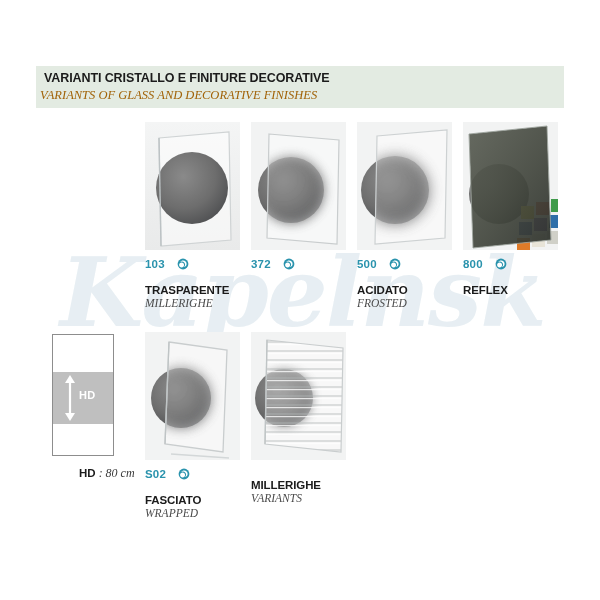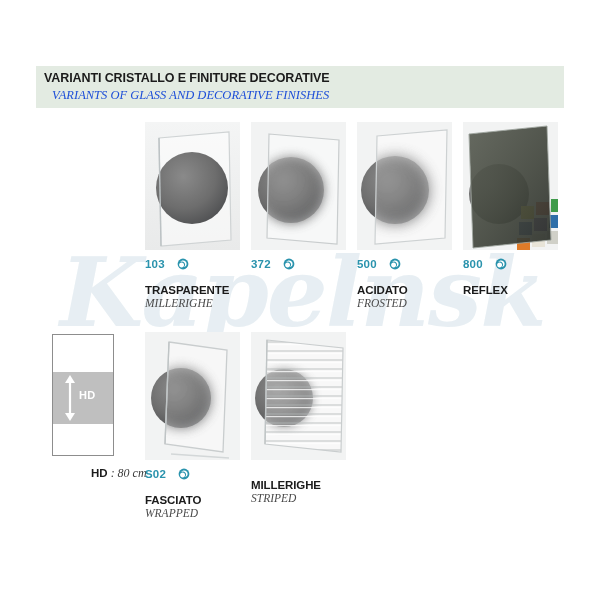--- a/index.html
+++ b/index.html
@@ -58,26 +58,26 @@
     left: 8px;
     top: 5px;
     font-size: 12.5px;
     font-weight: 700;
     letter-spacing: -0.1px;
     color: #1b1b1b;
     white-space: nowrap;
   }
   .header-sub {
     position: absolute;
-    left: 16px;
+    left: 4px;
     top: 22px;
     font-family: "Liberation Serif", serif;
     font-style: italic;
     font-size: 12.5px;
-    color: #1d4ed8;
+    color: #a16207;
     white-space: nowrap;
   }
 
   
   .cell {
     position: absolute;
     z-index: 4;
   }
   .thumb {
     position: absolute;
@@ -164,21 +164,21 @@
     position: absolute;
     left: 26px;
     top: 54px;
     font-size: 11px;
     font-weight: 700;
     color: #ffffff;
     letter-spacing: 0.3px;
   }
   .hd-caption {
     position: absolute;
-    left: 16px;
+    left: 4px;
     top: 132px;
     white-space: nowrap;
     font-size: 11.5px;
     color: #3a3a3a;
     padding-left: 23px;
   }
   .hd-caption b {
     font-weight: 700;
     color: #1b1b1b;
   }
@@ -450,17 +450,17 @@
           <circle cx="33" cy="66" r="29" fill="url(#sph6)" filter="url(#blur6)" opacity="0.75"></circle>
           <rect x="0" y="0" width="95" height="128" fill="url(#ribs6)"></rect>
         </g>
         <polygon points="16,8 92,16 90,120 14,112" fill="none" stroke="#c9cdce" stroke-width="1.2"></polygon>
         <path d="M16 8 L14 112" stroke="#bfc4c5" stroke-width="1.3" fill="none"></path>
         <rect x="0" y="0" width="95" height="128" fill="none"></rect>
       </svg>
     </div>
     <div class="meta">
       <div class="name">MILLERIGHE</div>
-      <div class="name-en">STRIPED</div>
+      <div class="name-en">VARIANTS</div>
     </div>
   </div>
 
 </div>
 
 </body></html>

